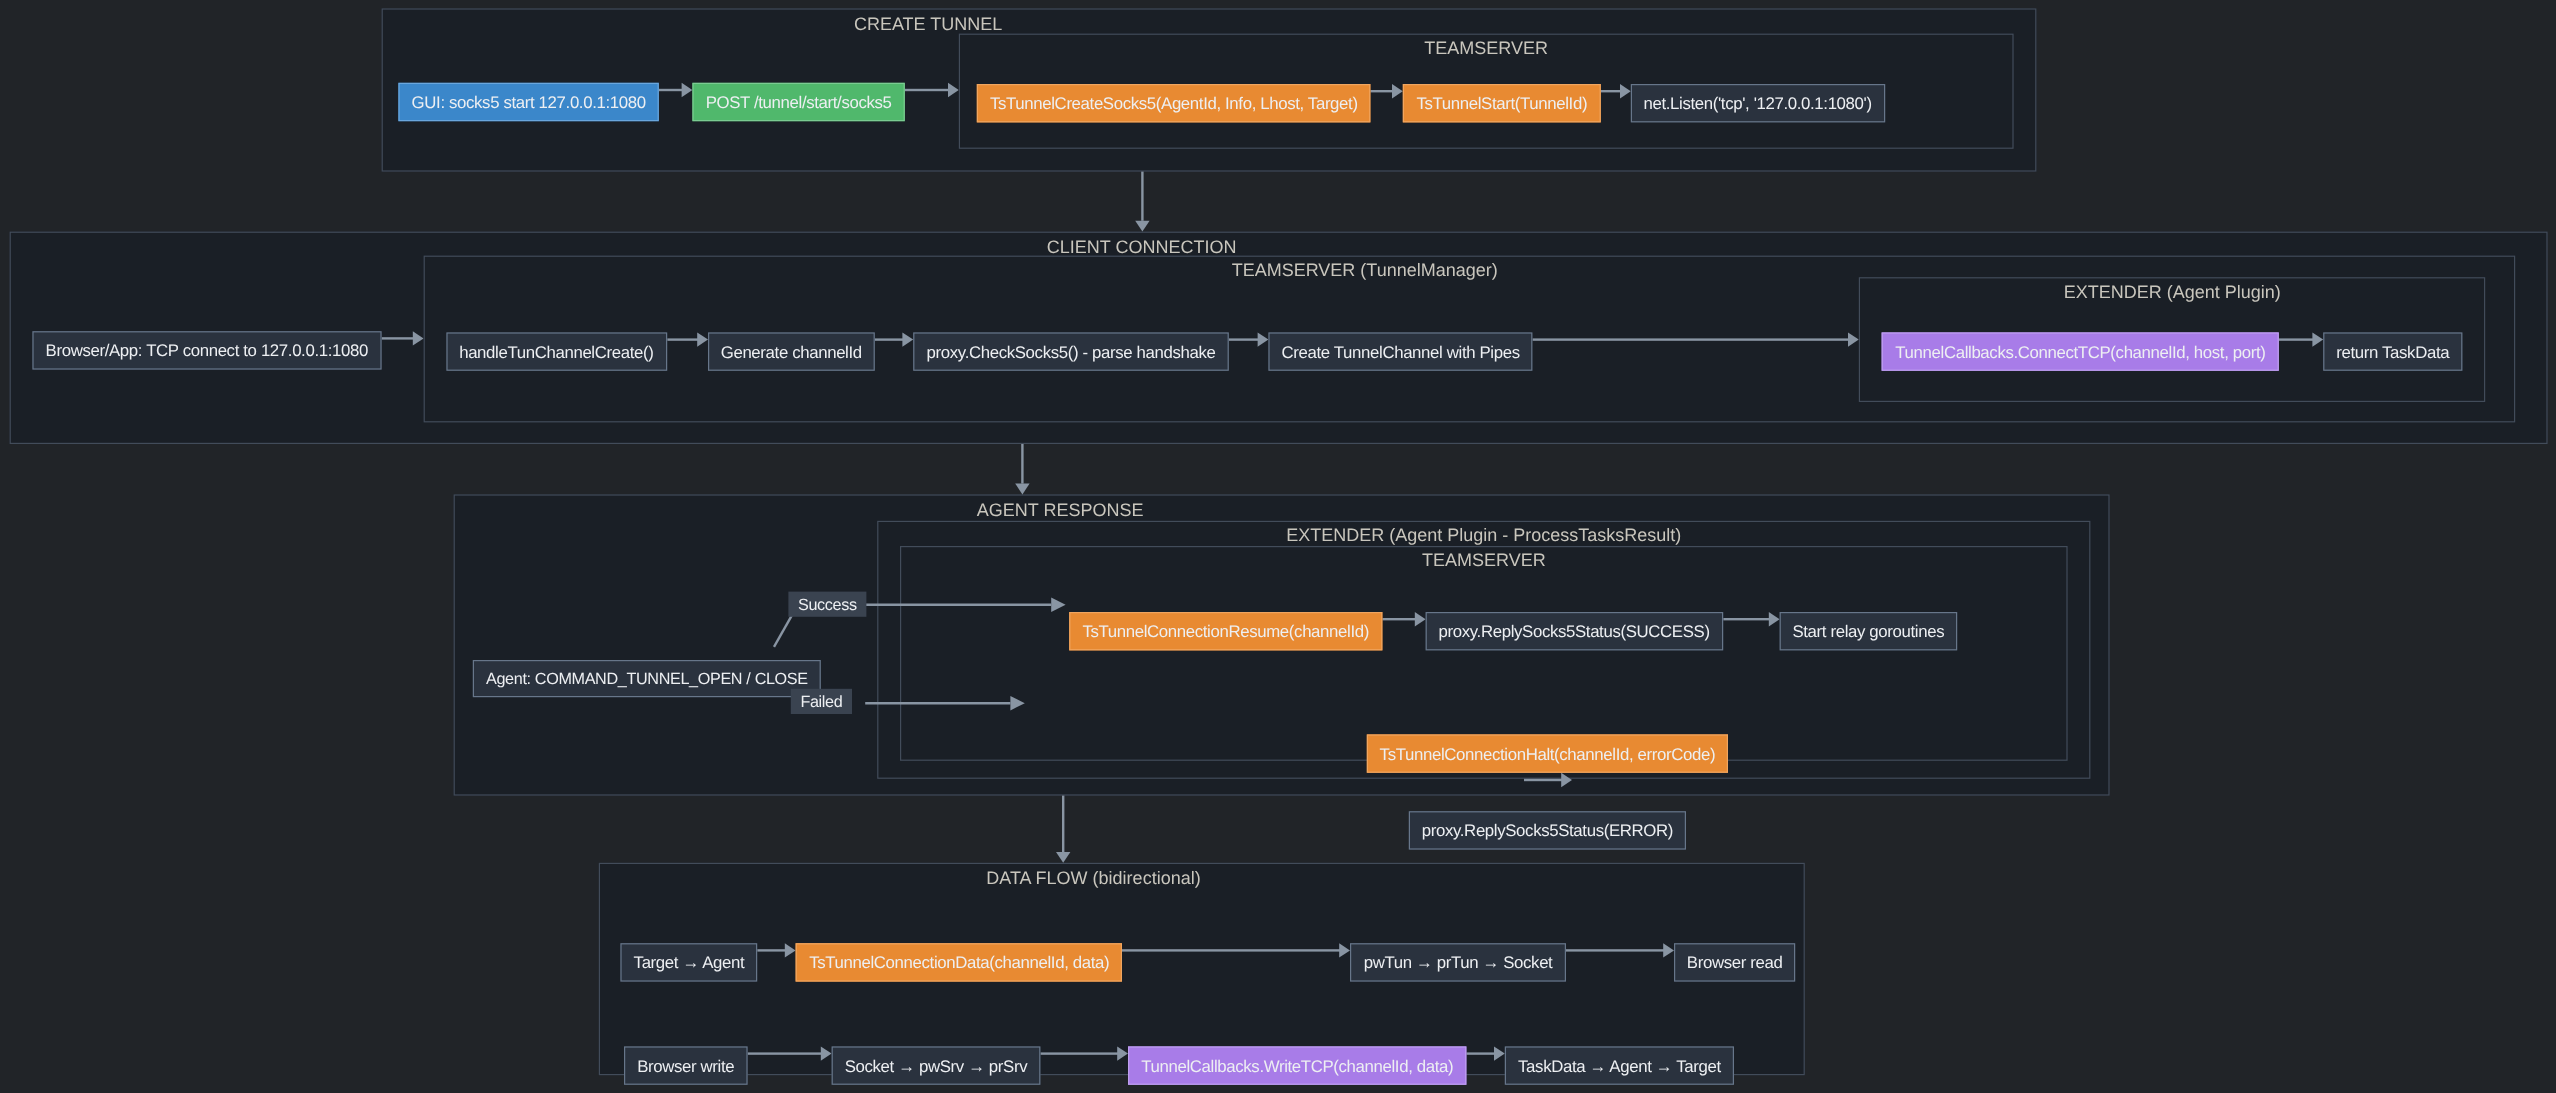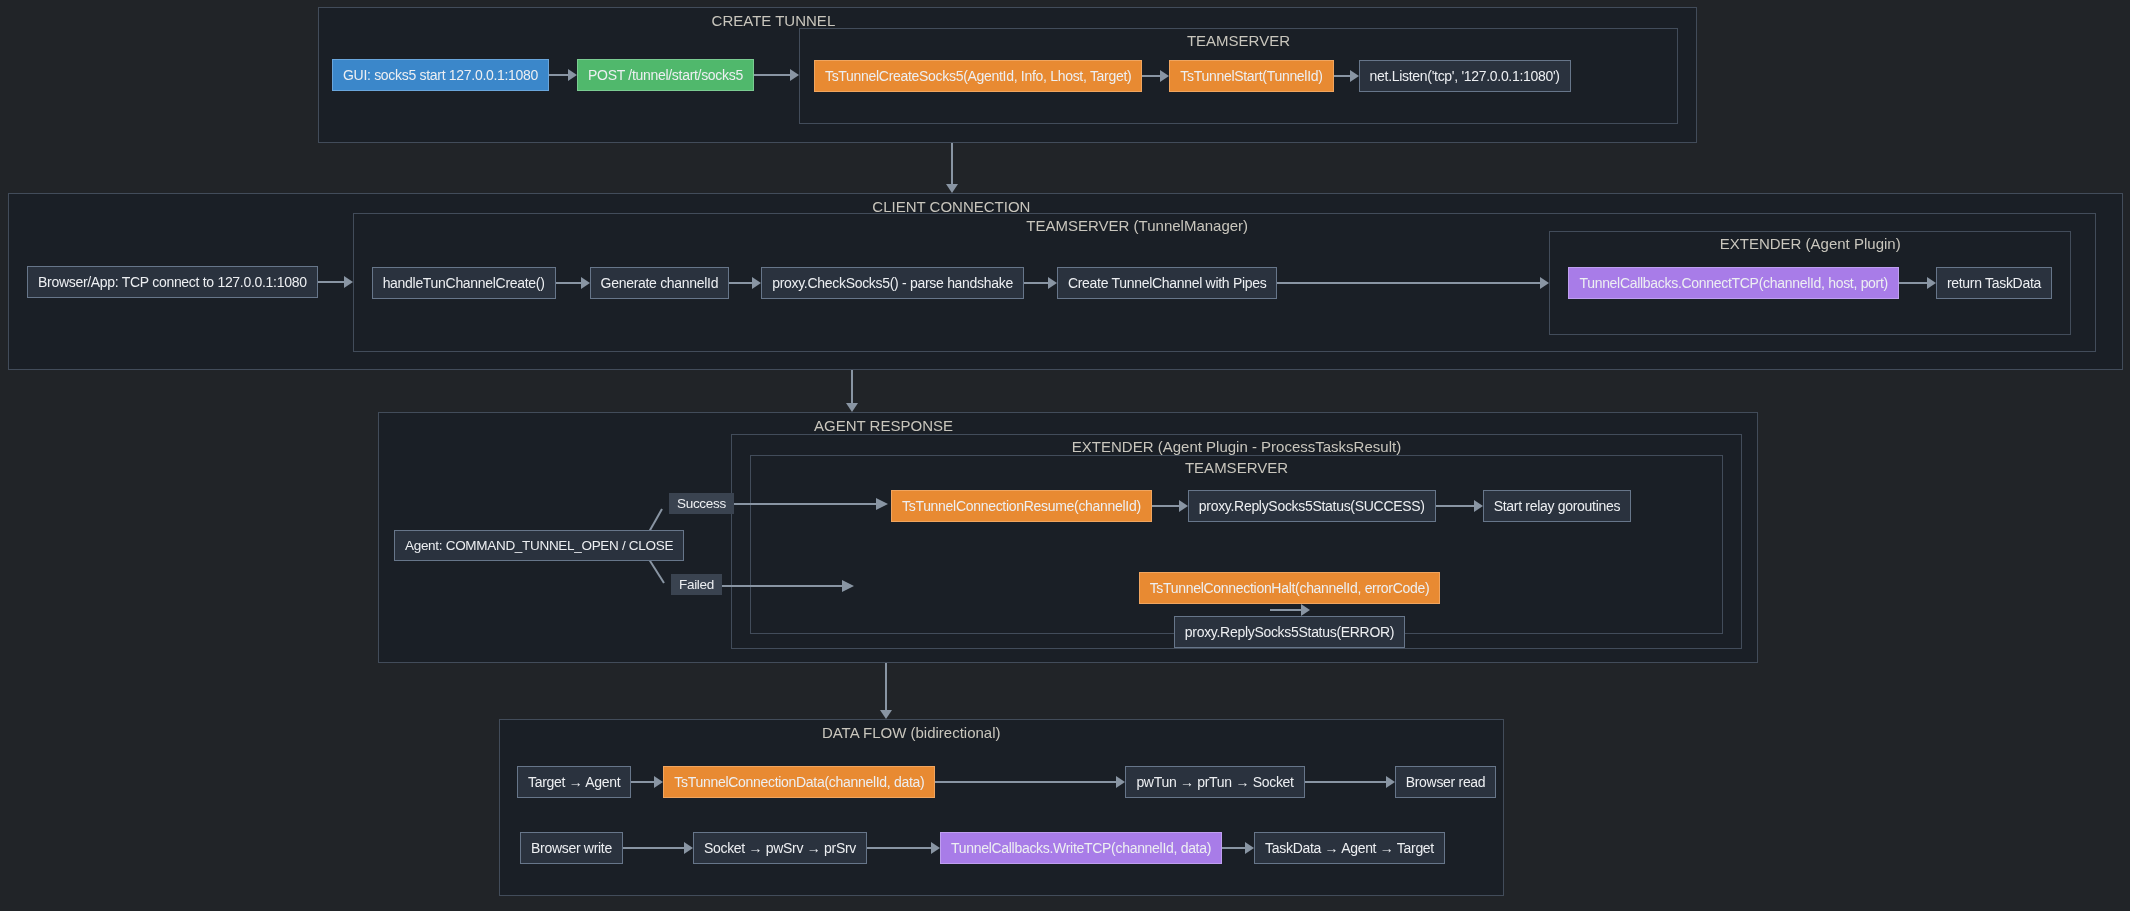--- a/index.html
+++ b/index.html
@@ -14,28 +14,28 @@
   body{background:var(--page_bg);font-family:"Liberation Sans","DejaVu Sans",sans-serif;overflow:hidden;}
   .canvas{position:relative;width:1770px;height:911px;border-radius:11px;}
   .section{position:absolute;background:var(--section_bg);border:1px solid var(--border);}
   .sec-label{position:absolute;top:4px;transform:translateX(-50%);white-space:nowrap;
     font-size:15px;color:var(--label);z-index:2;}
   .gbox{position:relative;background:var(--section_bg);border:1px solid var(--border);}
   .glabel{position:absolute;top:3px;left:50%;transform:translateX(-50%);white-space:nowrap;
     font-size:15px;color:var(--label);z-index:2;}
   .row{display:flex;align-items:center;}
   .node{position:relative;z-index:2;padding:7px 10px;border:1px solid var(--node_border);
-    background:var(--node);color:var(--text);font-size:14px;letter-spacing:-0.3px;white-space:nowrap;}
+    background:var(--node);color:var(--text);font-size:14px;letter-spacing:-0.3px;white-space:nowrap;margin-top:20px;}
   .n-blue{background:var(--blue);border-color:var(--blue_b);}
   .n-green{background:var(--green);border-color:var(--green_b);}
   .n-orange{background:var(--orange);border-color:var(--orange_b);}
   .n-purple{background:var(--purple);border-color:var(--purple_b);}
   .n-plain{border-color:var(--plain_b);}
   .chip{position:absolute;z-index:2;padding:3px 8px;background:var(--chip);color:var(--text);
-    font-size:13.5px;letter-spacing:-0.3px;white-space:nowrap;margin-left:12px;}
+    font-size:13.5px;letter-spacing:-0.3px;white-space:nowrap;}
   
   .ha{display:flex;align-items:center;flex:none;}
   .ha .shaft{height:2px;background:var(--arrow);flex:1;}
   .ha::after{content:"";flex:none;border:6px solid transparent;border-left:9px solid var(--arrow);
     border-right:none;margin-left:-1px;}
   .grow{flex:1 1 60px;}
   
   .varrow{position:absolute;width:2px;background:var(--arrow);z-index:3;}
   .varrow::after{content:"";position:absolute;bottom:-9px;left:-5px;
     border:6px solid transparent;border-top:9px solid var(--arrow);border-bottom:none;}

